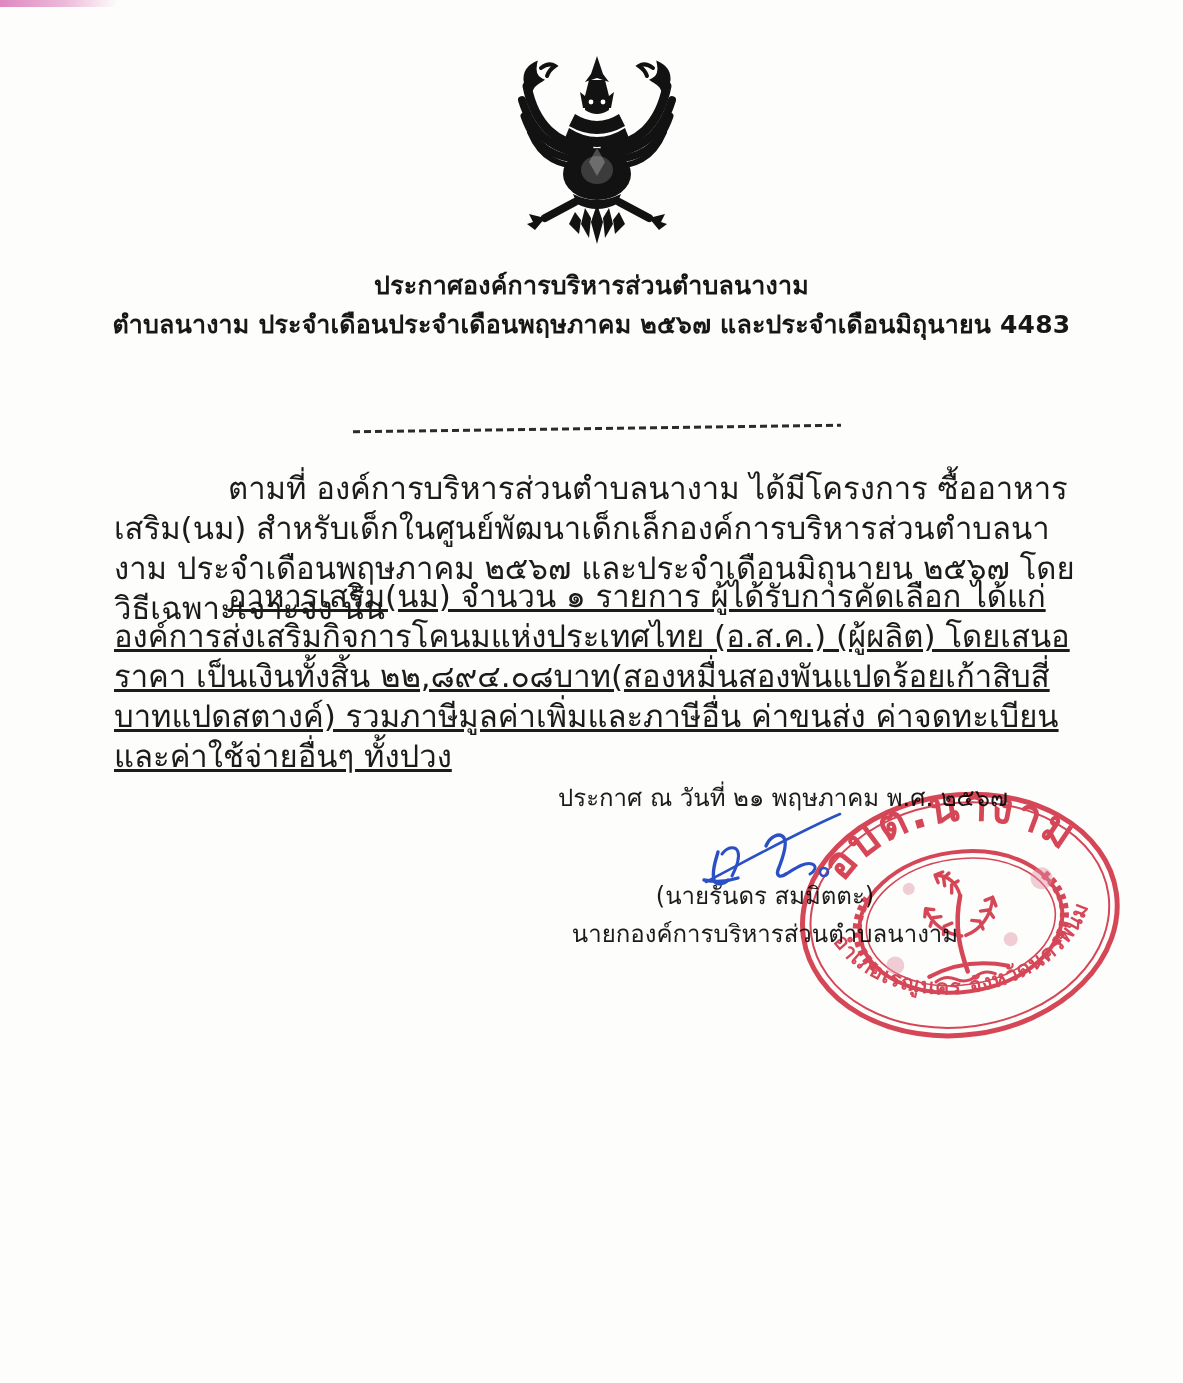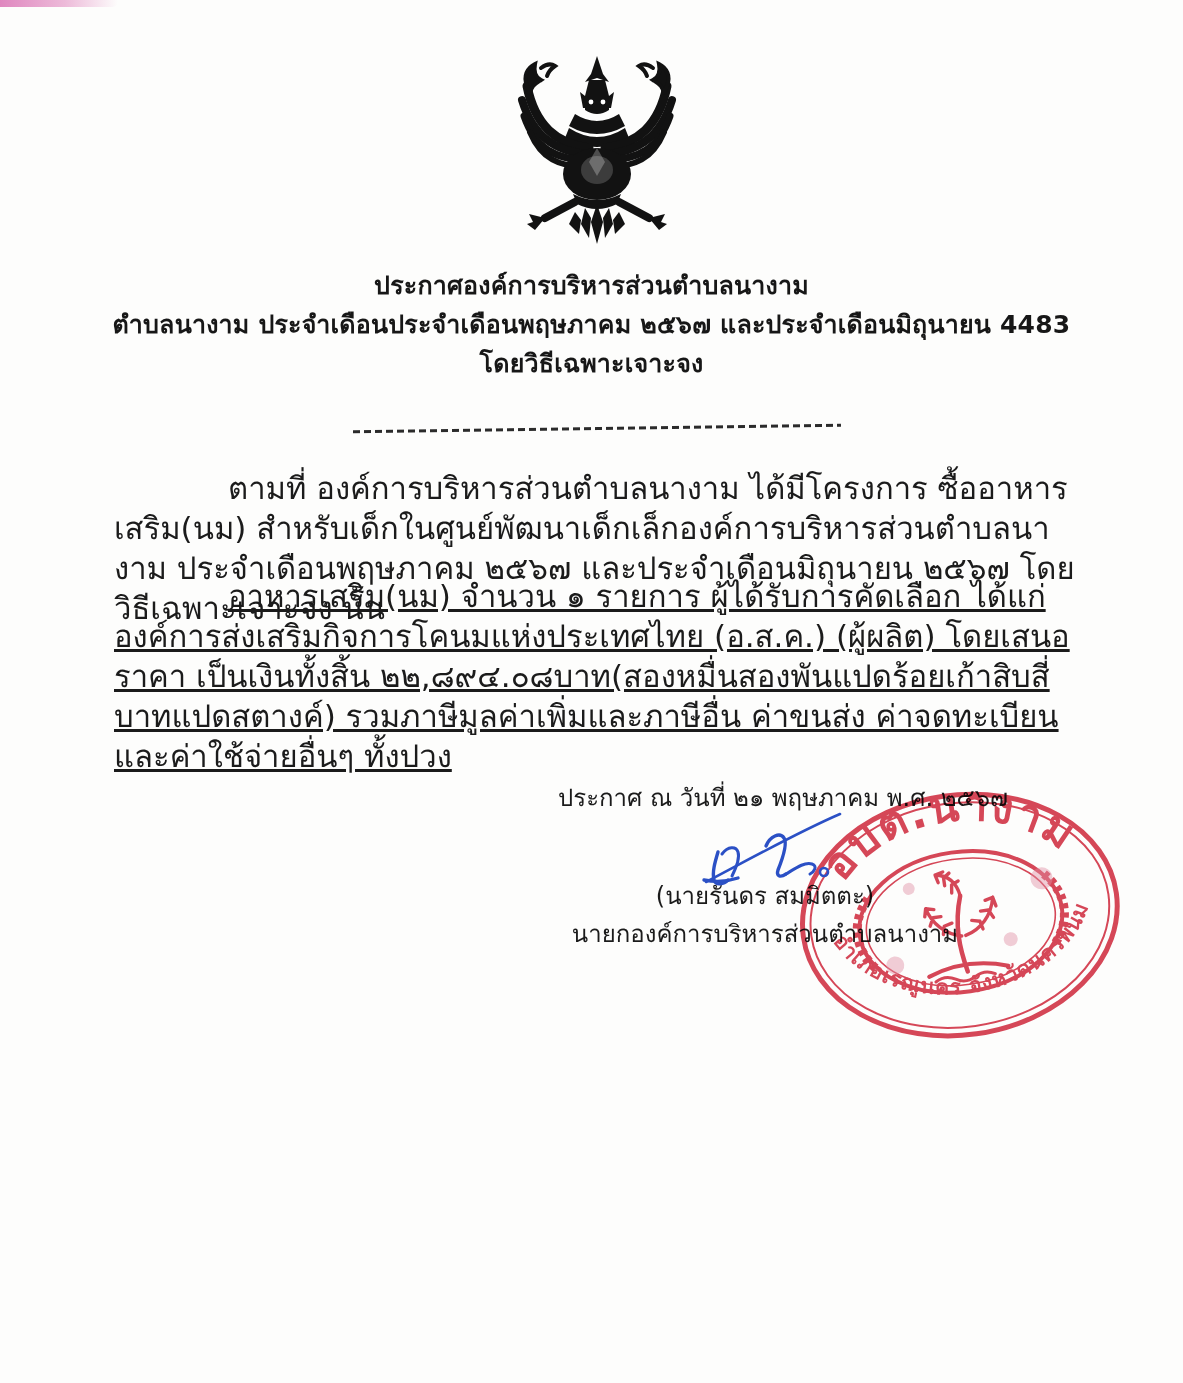--- a/index.html
+++ b/index.html
@@ -112,21 +112,20 @@
       <path d="M88 156 l-4 16 8 14 2 -20 Z"></path>
       <path d="M112 156 l4 16 -8 14 -2 -20 Z"></path>
       <path d="M78 160 l-6 12 10 10 2 -14 Z"></path>
       <path d="M122 160 l6 12 -10 10 -2 -14 Z"></path>
     </g>
   </svg>
 
   <div class="title-block">
     <div>ประกาศองค์การบริหารส่วนตำบลนางาม</div>
     <div>ตำบลนางาม ประจำเดือนประจำเดือนพฤษภาคม ๒๕๖๗ และประจำเดือนมิถุนายน 4483</div>
-    <div>โดยวิธีเฉพาะเจาะจง</div>
   </div>
 
   <div class="divider"></div>
 
   <div class="body-par par1">ตามที่ องค์การบริหารส่วนตำบลนางาม ได้มีโครงการ ซื้ออาหารเสริม(นม) สำหรับเด็กในศูนย์พัฒนาเด็กเล็กองค์การบริหารส่วนตำบลนางาม ประจำเดือนพฤษภาคม ๒๕๖๗ และประจำเดือนมิถุนายน ๒๕๖๗ โดยวิธีเฉพาะเจาะจง  นั้น</div>
   <div class="body-par par2">อาหารเสริม(นม) จำนวน  ๑  รายการ  ผู้ได้รับการคัดเลือก ได้แก่ องค์การส่งเสริมกิจการโคนมแห่งประเทศไทย (อ.ส.ค.) (ผู้ผลิต) โดยเสนอราคา เป็นเงินทั้งสิ้น   ๒๒,๘๙๔.๐๘บาท(สองหมื่นสองพันแปดร้อยเก้าสิบสี่บาทแปดสตางค์)  รวมภาษีมูลค่าเพิ่มและภาษีอื่น ค่าขนส่ง ค่าจดทะเบียน และค่าใช้จ่ายอื่นๆ ทั้งปวง</div>
 
   <div class="date-line">ประกาศ ณ วันที่   ๒๑  พฤษภาคม   พ.ศ. ๒๕๖๗</div>
 
   <svg class="signature" viewBox="0 0 170 85" aria-hidden="true">

